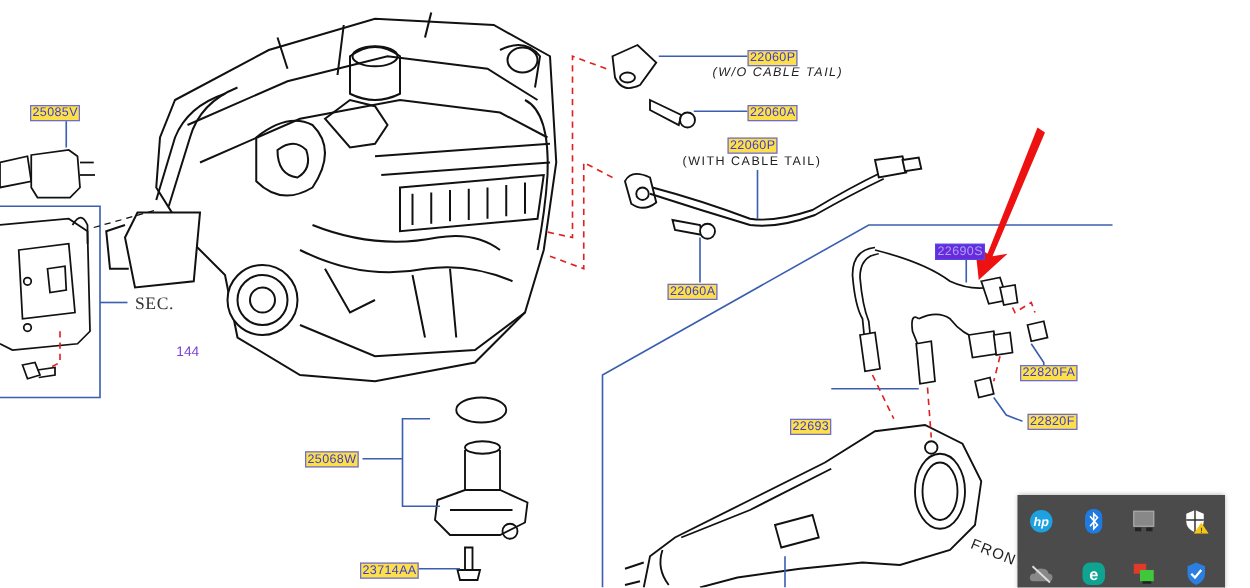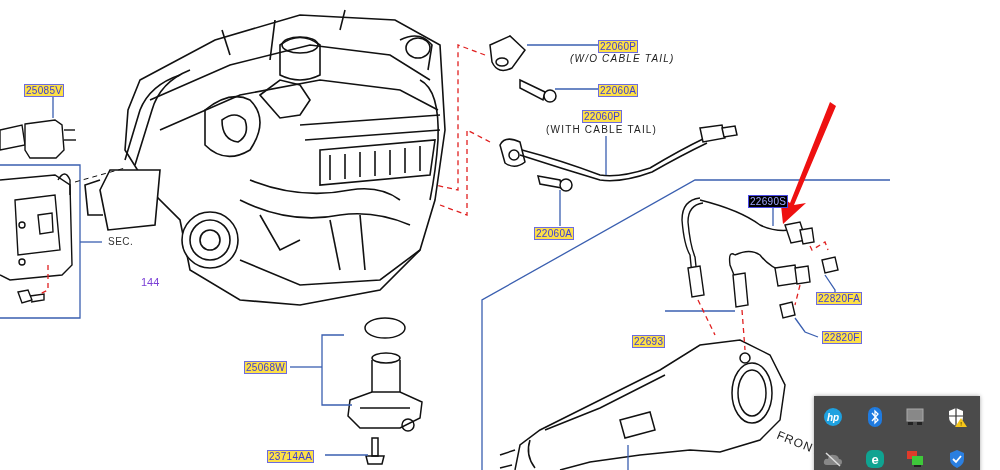--- a/index.html
+++ b/index.html
@@ -14,28 +14,28 @@
     font-family: "Liberation Sans", sans-serif;
     font-size: 10px; line-height: 11px;
     color: #3b3bd6;
     background: #fde047;
     border: 1px solid #6b6be0;
     padding: 0 1px;
     letter-spacing: 0.3px;
     cursor: pointer;
     white-space: nowrap;
   }
-  .part-label.selected { background: #000000; color: #9fa6ff; border-color: #4a4ae8; }
+  .part-label.selected { background: #6d28d9; color: #9fa6ff; border-color: #4a4ae8; }
   .caption {
     position: absolute;
     font-family: "Liberation Sans", sans-serif;
     font-size: 10px; color: #222; letter-spacing: 1.2px;
     white-space: nowrap;
   }
-  .sec-text { position: absolute; font-size: 10px; color: #333; letter-spacing: 0.5px; }
+  .sec-text { position: absolute; font-size: 14px; color: #333; letter-spacing: 0.5px; font-family: Liberation Serif, serif; }
   .sec-num { position: absolute; font-size: 11px; color: #7b3fd6; cursor: pointer; margin-top: 40px; }
   .front-text { position: absolute; font-size: 12px; color: #222; transform: rotate(22deg); transform-origin: left top; letter-spacing: 1px; }
   
   #tray {
     position: absolute; left: 814px; top: 396px; width: 166px; height: 80px;
     background: #4b4b4b; box-shadow: 0 0 4px rgba(0,0,0,0.35);
   }
   .tray-icon {
     position: absolute; width: 22px; height: 22px; cursor: pointer;
     display: flex; align-items: center; justify-content: center;
@@ -200,21 +200,21 @@
 <span class="caption" style="left:570px;top:53px;font-style:italic;">(W/O  CABLE  TAIL)</span>
 <span class="part-label" style="left:598px;top:84px;">22060A</span>
 <span class="part-label" style="left:582px;top:110px;">22060P</span>
 <span class="caption" style="left:546px;top:124px;">(WITH  CABLE  TAIL)</span>
 <span class="part-label" style="left:534px;top:227px;">22060A</span>
 <span class="part-label selected" style="left:748px;top:195px;">22690S</span>
 <span class="part-label" style="left:632px;top:305px;margin-top:30px;">22693</span>
 <span class="part-label" style="left:816px;top:292px;">22820FA</span>
 <span class="part-label" style="left:822px;top:331px;">22820F</span>
 <span class="part-label" style="left:244px;top:361px;">25068W</span>
-<span class="part-label" style="left:267px;top:450px;">23714AA</span>
+<span class="part-label" style="left:288px;top:450px;">23714AA</span>
 
 <span class="sec-text" style="left:108px;top:236px;">SEC.</span>
 <span class="sec-num" style="left:141px;top:236px;">144</span>
 <span class="front-text" style="left:780px;top:428px;">FRONT</span>
 
 <div id="tray">
   <div class="tray-icon" style="left:8px;top:10px;">
     <svg width="20" height="20" viewBox="0 0 20 20">
         <circle cx="10" cy="10" r="9" fill="#1ea1e0"></circle>
         <text x="10" y="14" font-size="10" font-style="italic" font-weight="bold" fill="#fff" text-anchor="middle" font-family="Liberation Sans, sans-serif">hp</text>

